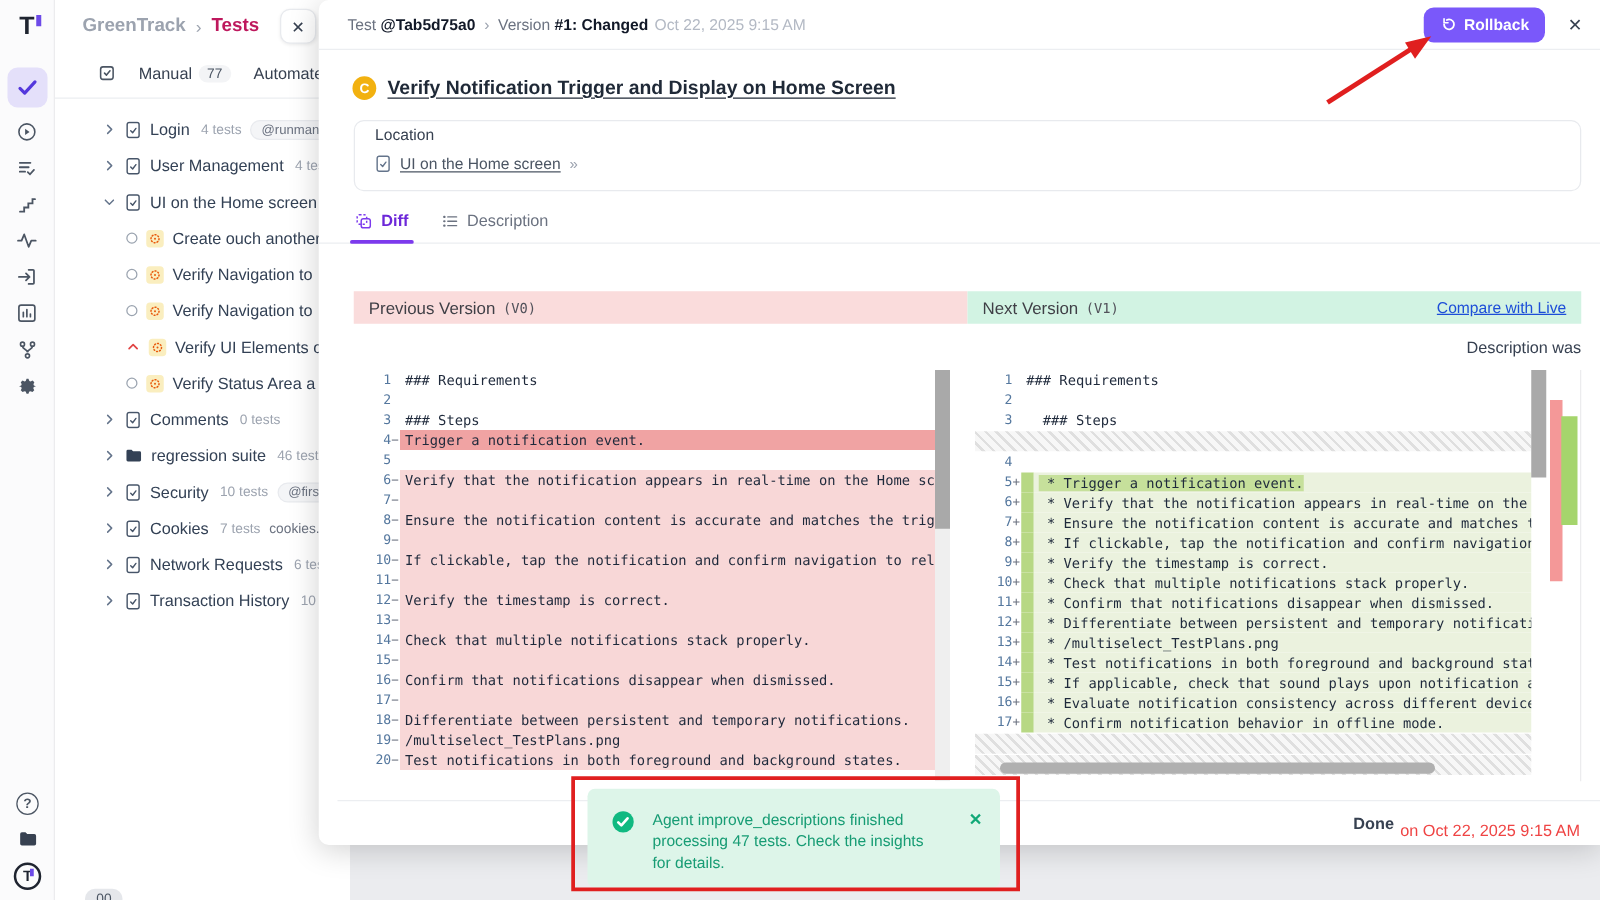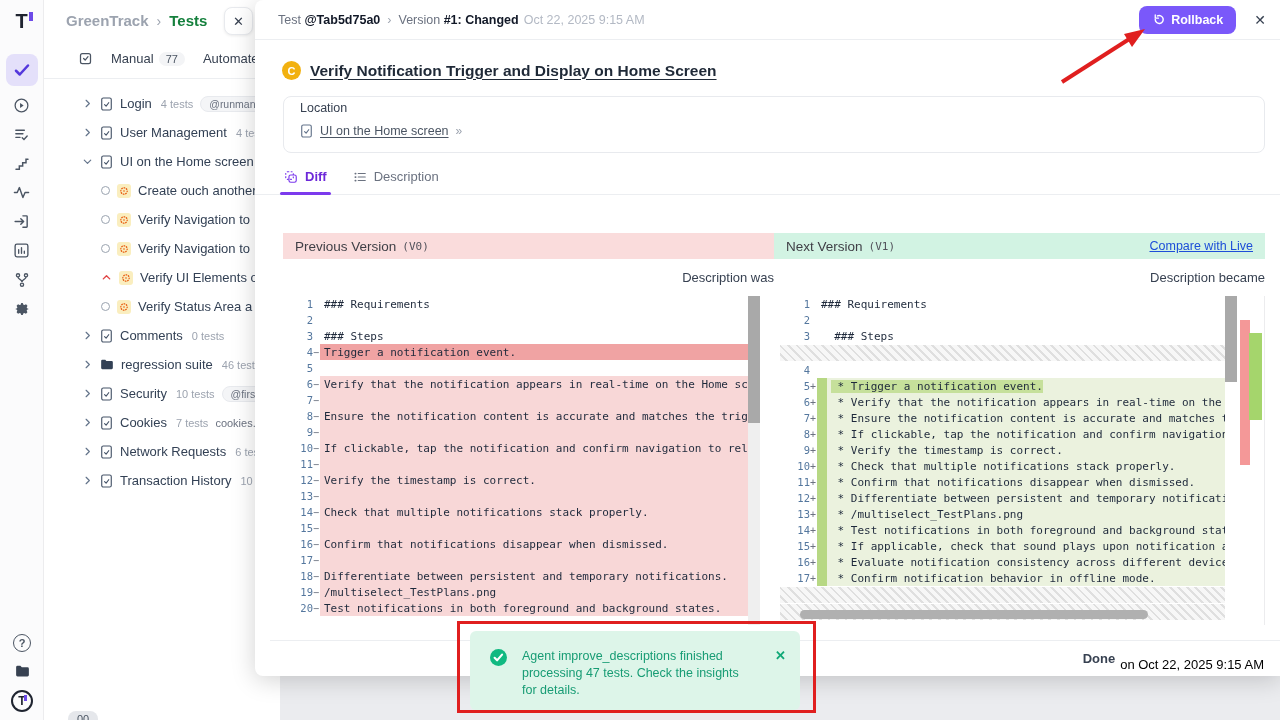--- a/index.html
+++ b/index.html
@@ -15,21 +15,21 @@
   .rail-bottom { position:absolute; bottom:4px; left:0; width:44px; }
   .help-circle { width:18px; height:18px; border:1.6px solid #4b5563; border-radius:50%; font-size:11px; font-weight:bold; display:flex; align-items:center; justify-content:center; color:#4b5563; }
   .avatar-t { width:22px; height:22px; border:2px solid #1f2430; border-radius:50%; display:flex; align-items:center; justify-content:center; font-weight:bold; font-size:12px; color:#1f2430; position:relative; overflow:hidden; }
   .avatar-t i { position:absolute; right:4px; top:3px; width:3px; height:6px; background:#6d4ae8; }
 
   
   #sidebar { position:absolute; left:44px; top:0; width:236px; height:720px; background:#ffffff; z-index:1; overflow:hidden; }
   .crumbs { display:flex; align-items:center; gap:8px; padding:12px 0 0 22px; font-size:15px; }
   .crumb-app { color:#9ca3af; font-weight:600; }
   .crumb-sep { color:#9ca3af; font-size:14px; }
-  .crumb-cur { color:#15803d; font-weight:700; }
+  .crumb-cur { color:#be185d; font-weight:700; }
   .panel-close { position:absolute; left:180px; top:7px; width:29px; height:28px; background:#fff; border:1px solid #e8eaee; border-radius:8px; box-shadow:0 1px 3px rgba(0,0,0,.08); display:flex; align-items:center; justify-content:center; font-size:13px; color:#374151; }
   .side-tabs { display:flex; align-items:center; gap:18px; padding:22px 0 0 34px; font-size:13px; color:#374151; }
   .side-tabs .cnt { background:#f3f4f6; border-radius:9px; padding:1px 7px; font-size:11px; color:#4b5563; margin-left:5px; }
   .side-sep { border-bottom:1px solid #eceef1; margin-top:12px; }
   #tree { padding-top:10px; }
   .trow { height:29px; display:flex; align-items:center; font-size:13px; color:#334155; white-space:nowrap; }
   .trow.suite { padding-left:38px; gap:7px; }
   .trow.test { padding-left:57px; gap:7px; }
   .trow.sel { background:#e6e2fb; margin-left:32px; padding-left:25px; border-radius:6px 0 0 6px; }
   .tcount { font-size:11px; color:#9ca3af; margin-left:2px; }
@@ -90,21 +90,21 @@
   .hatch { height:16px; margin:1px 0; background:repeating-linear-gradient(45deg,#f7f7f7 0 4px,#dfdfdf 4px 6px); }
   .vscroll { position:absolute; top:0; width:12px; background:#efefef; height:100%; }
   .vthumb { position:absolute; width:12px; background:#a9a9a9; }
   #paneL .vscroll { right:2px; }
   .ruler-red { position:absolute; right:14px; top:24px; width:10px; height:145px; background:#f49898; }
   .ruler-green { position:absolute; right:2px; top:37px; width:13px; height:87px; background:#a5d56c; }
   .hscroll-thumb { position:absolute; left:20px; top:314px; width:348px; height:9px; background:#b0b0b0; border-radius:5px; }
 
   .m-footer { position:absolute; left:15px; right:0; top:640px; border-top:1px solid #eceef1; height:36px; display:flex; align-items:center; justify-content:flex-end; padding-right:16px; font-size:13px; }
   .m-footer b { color:#374151; }
-  .m-footer span.when { color:#000000; margin-left:5px;margin-top:12px; }
+  .m-footer span.when { color:#ef4444; margin-left:5px;margin-top:12px; }
 
   
   #toast { position:absolute; left:470px; top:631px; width:330px; height:79px; background:#ddf5e9; border-radius:6px; z-index:6; display:flex; padding:17px 14px 0 20px; }
   .toast-check { width:17px; height:17px; border-radius:50%; background:#10b981; flex:none; margin-right:15px; margin-top:1px; }
   .toast-msg { width:228px; font-size:12.5px; line-height:17px; color:#179c74; }
   .toast-x { margin-left:auto; color:#10a877; font-size:13px; font-weight:600; }
 
   .anno-rect { position:absolute; left:457px; top:621px; width:359px; height:92px; border:3.5px solid #e01f1f; z-index:7; }
   #anno-arrow { position:absolute; left:1000px; top:20px; width:160px; height:80px; z-index:7; }
 
@@ -474,21 +474,20 @@
       <span class="v">(V0)</span>
     </div>
     <div class="dh next">
       <span>Next Version</span>
       <span class="v">(V1)</span>
       <span class="cmp-live">Compare with Live</span>
     </div>
   </div>
   <div class="captions">
     <div>Description was</div>
-    <div>Description became</div>
   </div>
 
   <div class="pane" id="paneL">
     <div id="linesL" style="padding-right:14px">
         <div class="dl plain"><span class="gut">1</span><span class="sign"></span><span class="txt">### Requirements</span></div>
         <div class="dl plain"><span class="gut">2</span><span class="sign"></span><span class="txt"></span></div>
         <div class="dl plain"><span class="gut">3</span><span class="sign"></span><span class="txt">### Steps</span></div>
         <div class="dl del-strong"><span class="gut">4</span><span class="sign">−</span><span class="txt">Trigger a notification event.</span></div>
         <div class="dl plain"><span class="gut">5</span><span class="sign"></span><span class="txt"></span></div>
         <div class="dl del"><span class="gut">6</span><span class="sign">−</span><span class="txt">Verify that the notification appears in real-time on the Home screen.</span></div>

